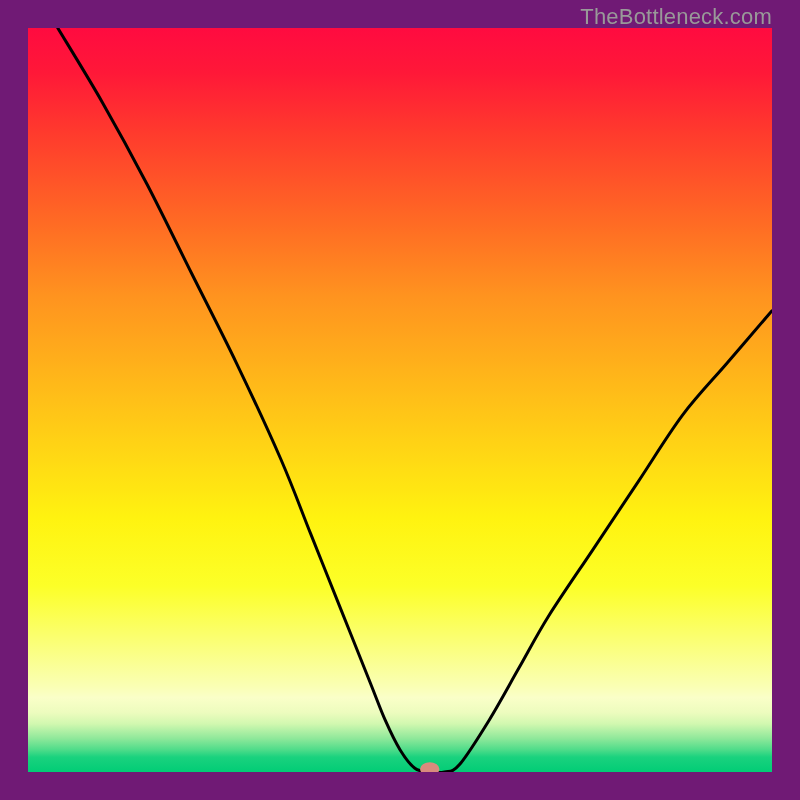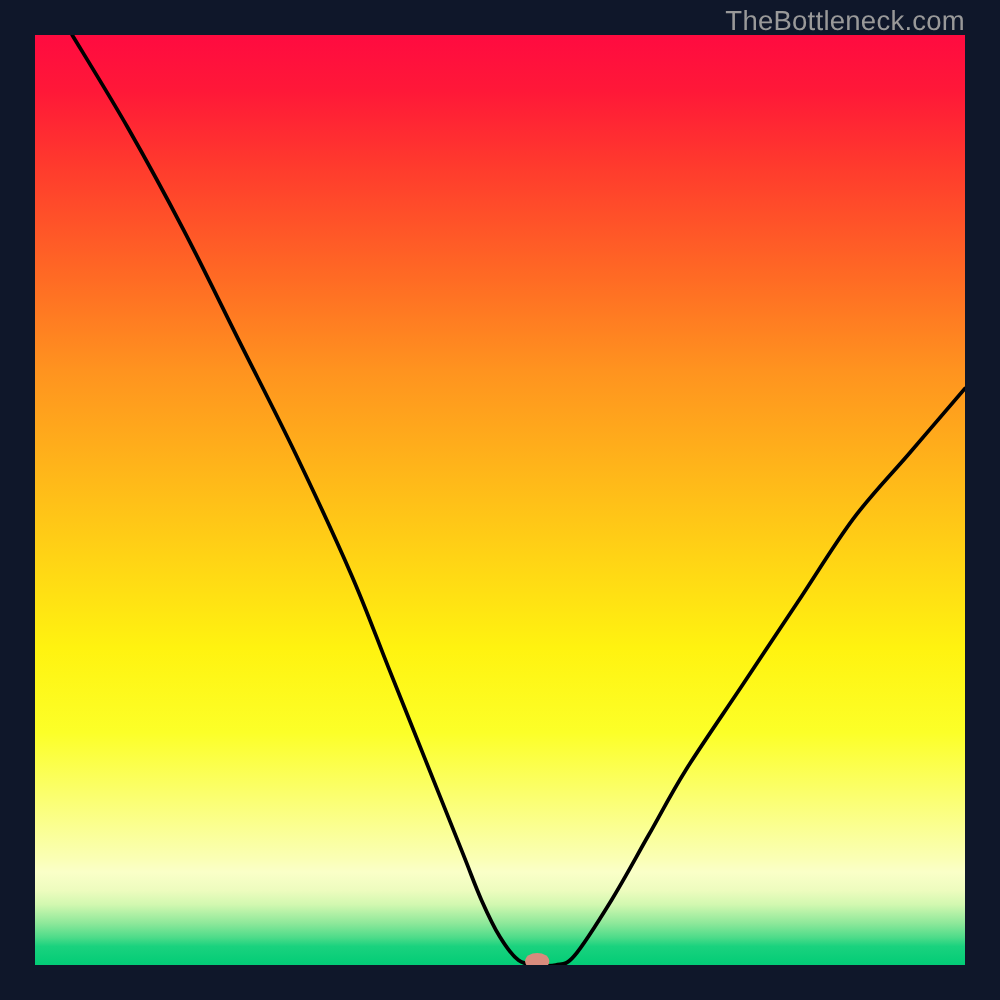--- a/index.html
+++ b/index.html
@@ -8,21 +8,21 @@
     width: 800px;
     height: 800px;
     background: #000;
     overflow: hidden;
     font-family: Arial, Helvetica, sans-serif;
   }
   .stage {
     position: relative;
     width: 800px;
     height: 800px;
-    background: #0f172a;
+    background: #701a75;
   }
   .plot-area {
     position: absolute;
     left: 28px;
     top: 28px;
     width: 744px;
     height: 744px;
     overflow: hidden;
   }
   .gradient-bg {

